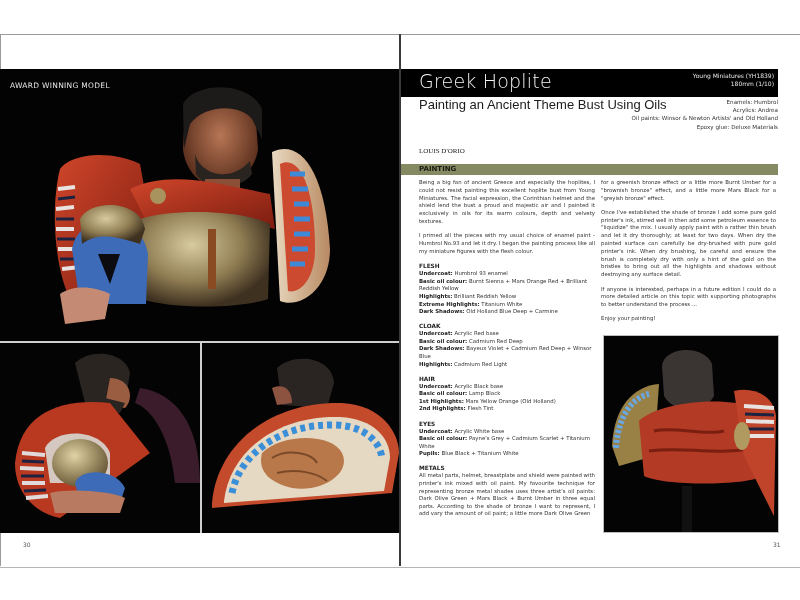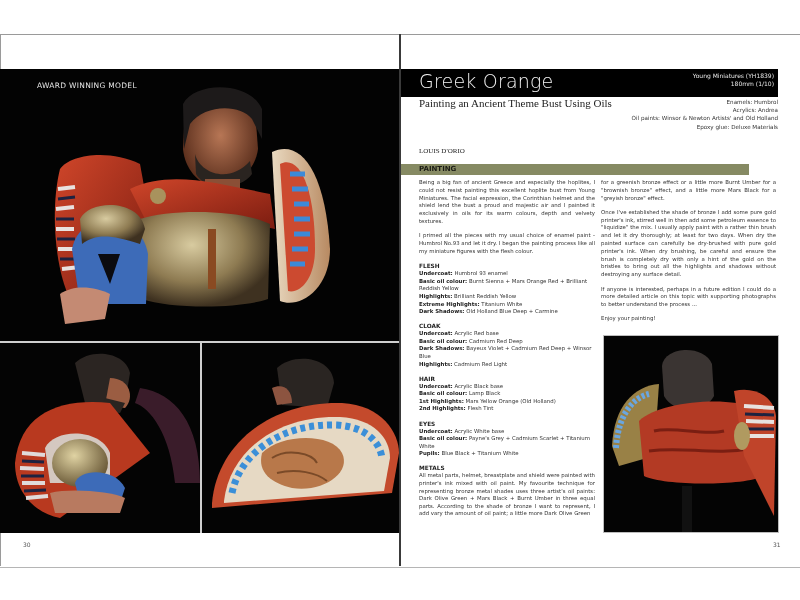--- a/index.html
+++ b/index.html
@@ -11,51 +11,51 @@
       position: absolute; left: 0; top: 34px; width: 800px; height: 532px;
       border-top: 1px solid #9a9a9a; border-bottom: 1px solid #b5b5b5;
     }
     .spine { position: absolute; left: 399px; top: 34px; width: 2px; height: 532px; background: #3a3a3a; }
     .left-edge { position: absolute; left: 0; top: 34px; width: 1px; height: 532px; background: #9a9a9a; }
 
     
     .left-page { position: absolute; left: 0; top: 69px; width: 399px; height: 464px; background: #000; }
     .hero { position: absolute; left: 0; top: 0; width: 399px; height: 272px; background: #030303; overflow: hidden; }
     .kicker {
-      position: absolute; left: 37px; top: 12px; color: #e6e6e6; font-size: 7.5px; letter-spacing: 0.3px;
+      position: absolute; left: 10px; top: 12px; color: #e6e6e6; font-size: 7.5px; letter-spacing: 0.3px;
       font-family: "DejaVu Sans", sans-serif;
     }
     .hline { position: absolute; left: 0; top: 272px; width: 399px; height: 2px; background: #cfcfcf; }
     .thumb { position: absolute; top: 274px; height: 190px; background: #040404; overflow: hidden; }
     .thumb.a { left: 0; width: 200px; }
     .thumb.b { left: 202px; width: 197px; }
     .vline { position: absolute; left: 200px; top: 274px; width: 2px; height: 190px; background: #cfcfcf; }
     .folio { position: absolute; font-size: 6px; color: #555; font-family: "DejaVu Sans", sans-serif; }
 
     
     .title-band { position: absolute; left: 401px; top: 69px; width: 377px; height: 28px; background: #000; }
     .title {
       position: absolute; left: 18px; top: 1px; color: #f4f4f4; font-size: 19px; letter-spacing: 0.2px;
       font-family: "DejaVu Sans", sans-serif; font-weight: 300;
     }
     .model-info {
       position: absolute; right: 4px; top: 3px; text-align: right; color: #e8e8e8; font-size: 6px; line-height: 8px;
       font-family: "DejaVu Sans", sans-serif;
     }
     .subtitle {
-      position: absolute; left: 419px; top: 97px; font-size: 11px; color: #1c1c1c;
-      font-family: Liberation Serif, serif;
+      position: absolute; left: 419px; top: 97px; font-size: 13px; color: #1c1c1c;
+      font-family: Liberation Sans, sans-serif;
     }
     .materials {
       position: absolute; right: 22px; top: 98px; text-align: right; font-size: 5.6px; line-height: 8.2px; color: #333;
       font-family: "DejaVu Sans", sans-serif;
     }
     .author { position: absolute; left: 419px; top: 147px; font-size: 7px; color: #222; font-family: Liberation Serif, serif; }
     .section-bar {
-      position: absolute; left: 401px; top: 164px; width: 348px; height: 11px; background: #868a63;
+      position: absolute; left: 401px; top: 164px; width: 377px; height: 11px; background: #868a63;
     }
     .section-bar span {
       position: absolute; left: 18px; top: 0px; font-size: 7px; font-weight: bold; color: #1b1b14; line-height: 11px;
       font-family: "DejaVu Sans", sans-serif;
     }
     .col {
       position: absolute; top: 179px; width: 176px; font-size: 5.4px; line-height: 7.8px; color: #333;
       text-align: justify; font-family: "DejaVu Sans", sans-serif;
     }
     .col.c1 { left: 419px; }
@@ -164,21 +164,21 @@
       <path d="M60 110 C80 90 130 90 140 110 C150 130 120 150 90 145 C70 140 55 130 60 110Z" fill="#b8784a"></path>
       <path d="M70 115 C85 105 110 110 115 120 M75 130 C95 125 115 130 125 138" stroke="#7a4a28" stroke-width="2" fill="none"></path>
     </svg>
   </div>
 </div>
 <div class="folio" style="left:23px; top:541px;">30</div>
 
 <div class="spine"></div>
 
 <div class="title-band">
-  <div class="title">Greek Orange</div>
+  <div class="title">Greek Hoplite</div>
   <div class="model-info">
     <div>Young Miniatures (YH1839)</div>
     <div>180mm (1/10)</div>
   </div>
 </div>
 <div class="subtitle">Painting an Ancient Theme Bust Using Oils</div>
 <div class="materials">
   <div>Enamels: Humbrol</div>
   <div>Acrylics: Andrea</div>
   <div>Oil paints: Winsor &amp; Newton Artists' and Old Holland</div>

